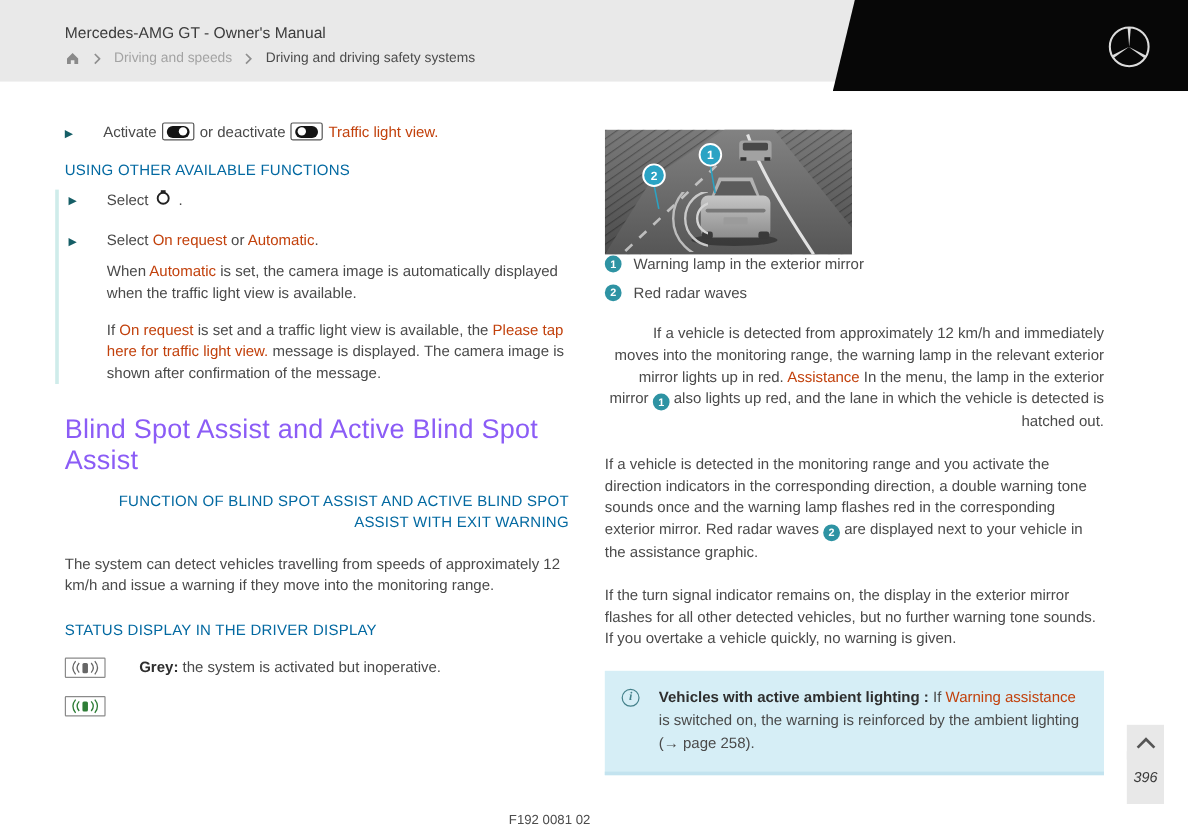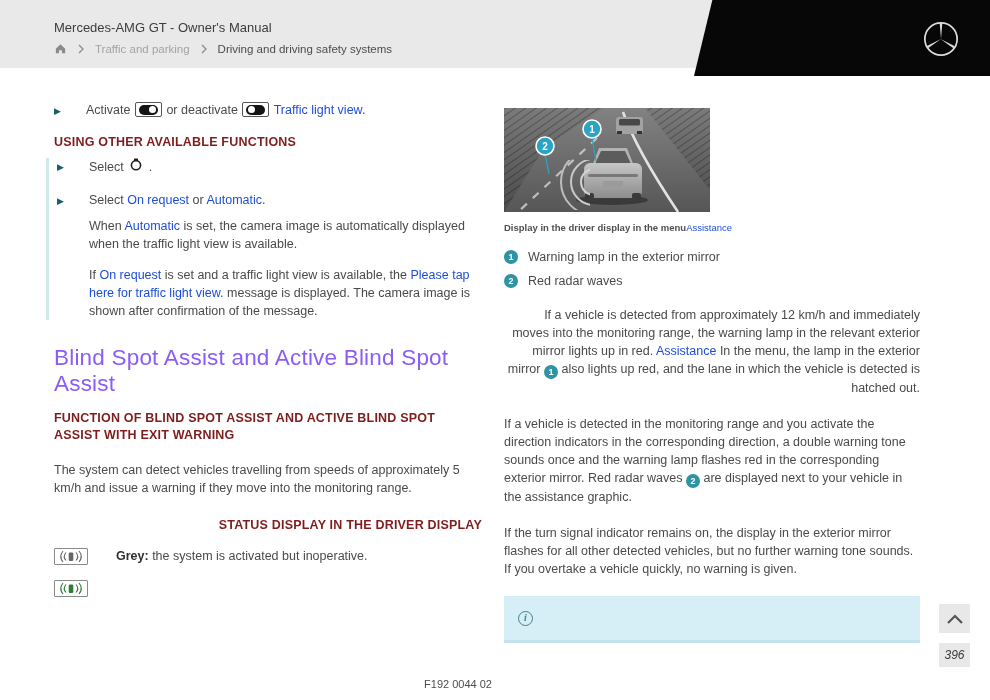--- a/index.html
+++ b/index.html
@@ -16,24 +16,24 @@
   .logo { position:absolute; top:20px; right:30px; width:38px; height:38px; }
   .h-title { position:absolute; left:54px; top:20px; font-size:13px; color:#3c3c3c; }
   .breadcrumb { position:absolute; left:54px; top:42px; display:flex; align-items:center; gap:11px; font-size:11.5px; }
   .crumb-grey { color:#a3a3a3; }
   .crumb-cur { color:#4c4c4c; }
   .crumb-sep { color:#8f8f8f; display:flex; align-items:center; }
   
   .col-left  { position:absolute; left:54px;  top:102px; width:428px; }
   .col-right { position:absolute; left:504px; top:108px; width:416px; }
   p { margin:0 0 13px 0; line-height:1.44; }
-  .link { color:#1d4ed8; cursor:pointer; }
+  .link { color:#c2410c; cursor:pointer; }
   .b { font-weight:bold; color:#2e2e2e; }
   h1 { font-size:22.5px; font-weight:400; color:#8b5cf6; margin:25px 0 13px 0; letter-spacing:.2px; }
-  h3 { font-size:12.5px; font-weight:bold; color:#7f1d1d; margin:14px 0 7px 0; letter-spacing:.2px; line-height:1.35; }
+  h3 { font-size:12.5px; font-weight:normal; color:#0369a1; margin:14px 0 7px 0; letter-spacing:.2px; line-height:1.35; }
   
   .instr { display:flex; margin:0 0 11px 0; line-height:1.4; }
   .instr .arr { color:#155e66; font-size:9px; width:10px; flex:0 0 10px; margin-right:22px; padding-top:3px; }
   .subgroup { border-left:3px solid #cfecea; margin-left:-8px; padding-left:8px; margin-bottom:4px; }
   .subtext { margin-left:32px; }
   
   .ic { display:inline-block; vertical-align:middle; }
   .tgl-box { display:inline-flex; align-items:center; justify-content:center;
              width:27px; height:15px; border:1px solid #555; border-radius:2px; background:#fff; margin:0 1px; }
   .tgl { position:relative; width:19px; height:10px; border-radius:5px; background:#141414; }
@@ -61,39 +61,39 @@
   .info-box { background:#d6eef6; border-bottom:3px solid #c3e3ef; padding:13px 16px 14px 14px;
               display:flex; margin:4px 0 18px 0; }
   .info-ico { flex:0 0 15px; width:15px; height:15px; border:1.4px solid #44808a; border-radius:50%;
               color:#44808a; font-size:10px; line-height:12px; text-align:center; margin:2px 16px 0 0;
               font-family:"Liberation Serif", serif; font-style:italic; font-weight:bold; }
   .info-text { line-height:1.5; }
   
   .fig-code { position:absolute; left:0; top:678px; width:916px; text-align:center; font-size:11px; color:#4c4c4c; }
   .fab { position:absolute; right:20px; background:#e8e8e8; display:flex; align-items:center; justify-content:center; cursor:pointer; }
   .fab-top  { top:604px; width:31px; height:29px; }
-  .fab-page { top:643px; width:31px; height:24px; font-style:italic; font-size:12px; color:#3a3a3a; }
+  .fab-page { top:626px; width:31px; height:44px; font-style:italic; font-size:12px; color:#3a3a3a; }
 </style>
 </head>
 <body>
 
 <div class="header">
   <div class="h-title">Mercedes-AMG GT - Owner's Manual</div>
   <div class="breadcrumb">
     <span style="display:flex;">
       <svg width="13" height="13" viewBox="0 0 14 14">
           <path d="M2 7.2 7 2.4 12 7.2 V12.2 H8.6 V8.8 H5.4 V12.2 H2 Z" fill="#8a8a8a"></path>
         </svg>
     </span>
     <span class="crumb-sep">
       <svg width="6" height="10" viewBox="0 0 6 10">
           <polyline points="1,1 5,5 1,9" fill="none" stroke="#8f8f8f" stroke-width="1.4"></polyline>
         </svg>
     </span>
-    <span class="crumb-grey">Traffic and parking</span>
+    <span class="crumb-grey">Driving and speeds</span>
     <span class="crumb-sep">
       <svg width="6" height="10" viewBox="0 0 6 10">
           <polyline points="1,1 5,5 1,9" fill="none" stroke="#8f8f8f" stroke-width="1.4"></polyline>
         </svg>
     </span>
     <span class="crumb-cur">Driving and driving safety systems</span>
   </div>
   <div class="wedge"></div>
   <div class="logo">
     <svg width="38" height="38" viewBox="0 0 40 40">
@@ -133,24 +133,24 @@
     <div class="instr" style="margin-bottom:7px;">
       <span class="arr">▶</span>
       <span>Select <span class="link">On request</span> or <span class="link">Automatic</span>.</span>
     </div>
     <p class="subtext">When <span class="link">Automatic</span> is set, the camera image is automatically displayed when the traffic light view is available.</p>
     <p class="subtext" style="margin-bottom:6px;">If <span class="link">On request</span> is set and a traffic light view is available, the <span class="link">Please tap here for traffic light view.</span> message is displayed. The camera image is shown after confirmation of the message.</p>
   </div>
 
   <h1>Blind Spot Assist and Active Blind Spot Assist</h1>
 
-  <h3 style="margin-top:0; max-width:420px;">FUNCTION OF BLIND SPOT ASSIST AND ACTIVE BLIND SPOT ASSIST WITH EXIT WARNING</h3>
-  <p style="margin-top:17px;">The system can detect vehicles travelling from speeds of approximately 5 km/h and issue a warning if they move into the monitoring range.</p>
-
-  <h3 style="margin-top:20px; margin-bottom:14px;text-align:right;">STATUS DISPLAY IN THE DRIVER DISPLAY</h3>
+  <h3 style="margin-top:0; max-width:420px;text-align:right;">FUNCTION OF BLIND SPOT ASSIST AND ACTIVE BLIND SPOT ASSIST WITH EXIT WARNING</h3>
+  <p style="margin-top:17px;">The system can detect vehicles travelling from speeds of approximately 12 km/h and issue a warning if they move into the monitoring range.</p>
+
+  <h3 style="margin-top:20px; margin-bottom:14px;">STATUS DISPLAY IN THE DRIVER DISPLAY</h3>
 
   <div class="status-row">
     <span class="status-icon grey">
       <svg width="30" height="13" viewBox="0 0 30 13">
         <path d="M10 2.5 Q6.5 6.5 10 10.5" fill="none" stroke="currentColor" stroke-width="1.1"></path>
         <path d="M7 1 Q2.5 6.5 7 12" fill="none" stroke="currentColor" stroke-width="1.1"></path>
         <path d="M20 2.5 Q23.5 6.5 20 10.5" fill="none" stroke="currentColor" stroke-width="1.1"></path>
         <path d="M23 1 Q27.5 6.5 23 12" fill="none" stroke="currentColor" stroke-width="1.1"></path>
         <rect x="12.7" y="2.5" width="4.6" height="8.5" rx="1.3" fill="currentColor"></rect>
       </svg>
@@ -231,44 +231,44 @@
       <text x="88" y="24.6" text-anchor="middle" font-size="10" font-weight="bold" fill="#ffffff">1</text>
     </g>
 
     <g>
       <line x1="41" y1="46" x2="45" y2="66" stroke="#2ba3c4" stroke-width="1.3"></line>
       <circle cx="41" cy="38" r="9" fill="#2ba3c4" stroke="#ffffff" stroke-width="1.6"></circle>
       <text x="41" y="41.6" text-anchor="middle" font-size="10" font-weight="bold" fill="#ffffff">2</text>
     </g>
   </svg>
 
-  <div class="caption"><span>Display in the driver display in the menu</span><span class="link">Assistance</span></div>
 
   <div class="legend-wrap">
     <div class="legend-row">
       <span class="badge">1</span>
       <span class="lbl">Warning lamp in the exterior mirror</span>
     </div>
     <div class="legend-row">
       <span class="badge">2</span>
       <span class="lbl">Red radar waves</span>
     </div>
   </div>
 
   <p style="margin-bottom:18px;text-align:right;">If a vehicle is detected from approximately 12 km/h and immediately moves into the monitoring range, the warning lamp in the relevant exterior mirror lights up in red. <span class="link">Assistance</span> In the menu, the lamp in the exterior mirror <span class="badge">1</span> also lights up red, and the lane in which the vehicle is detected is hatched out.</p>
   <p style="margin-bottom:18px;">If a vehicle is detected in the monitoring range and you activate the direction indicators in the corresponding direction, a double warning tone sounds once and the warning lamp flashes red in the corresponding exterior mirror. Red radar waves <span class="badge">2</span> are displayed next to your vehicle in the assistance graphic.</p>
   <p style="margin-bottom:18px;">If the turn signal indicator remains on, the display in the exterior mirror flashes for all other detected vehicles, but no further warning tone sounds. If you overtake a vehicle quickly, no warning is given.</p>
 
   <div class="info-box">
     <span class="info-ico">i</span>
-  </div>
-
-</div>
-
-<div class="fig-code">F192 0044 02</div>
+    <span class="info-text"><span class="b">Vehicles with active ambient lighting : </span>If <span class="link">Warning assistance</span> is switched on, the warning is reinforced by the ambient lighting (→ page 258).</span>
+  </div>
+
+</div>
+
+<div class="fig-code">F192 0081 02</div>
 
 <div class="fab fab-top">
   <span style="display:flex;">
     <svg width="18" height="12" viewBox="0 0 18 12">
         <polyline points="2,10 9,3 16,10" fill="none" stroke="#555" stroke-width="2.2"></polyline>
       </svg>
   </span>
 </div>
 <div class="fab fab-page">396</div>
 

